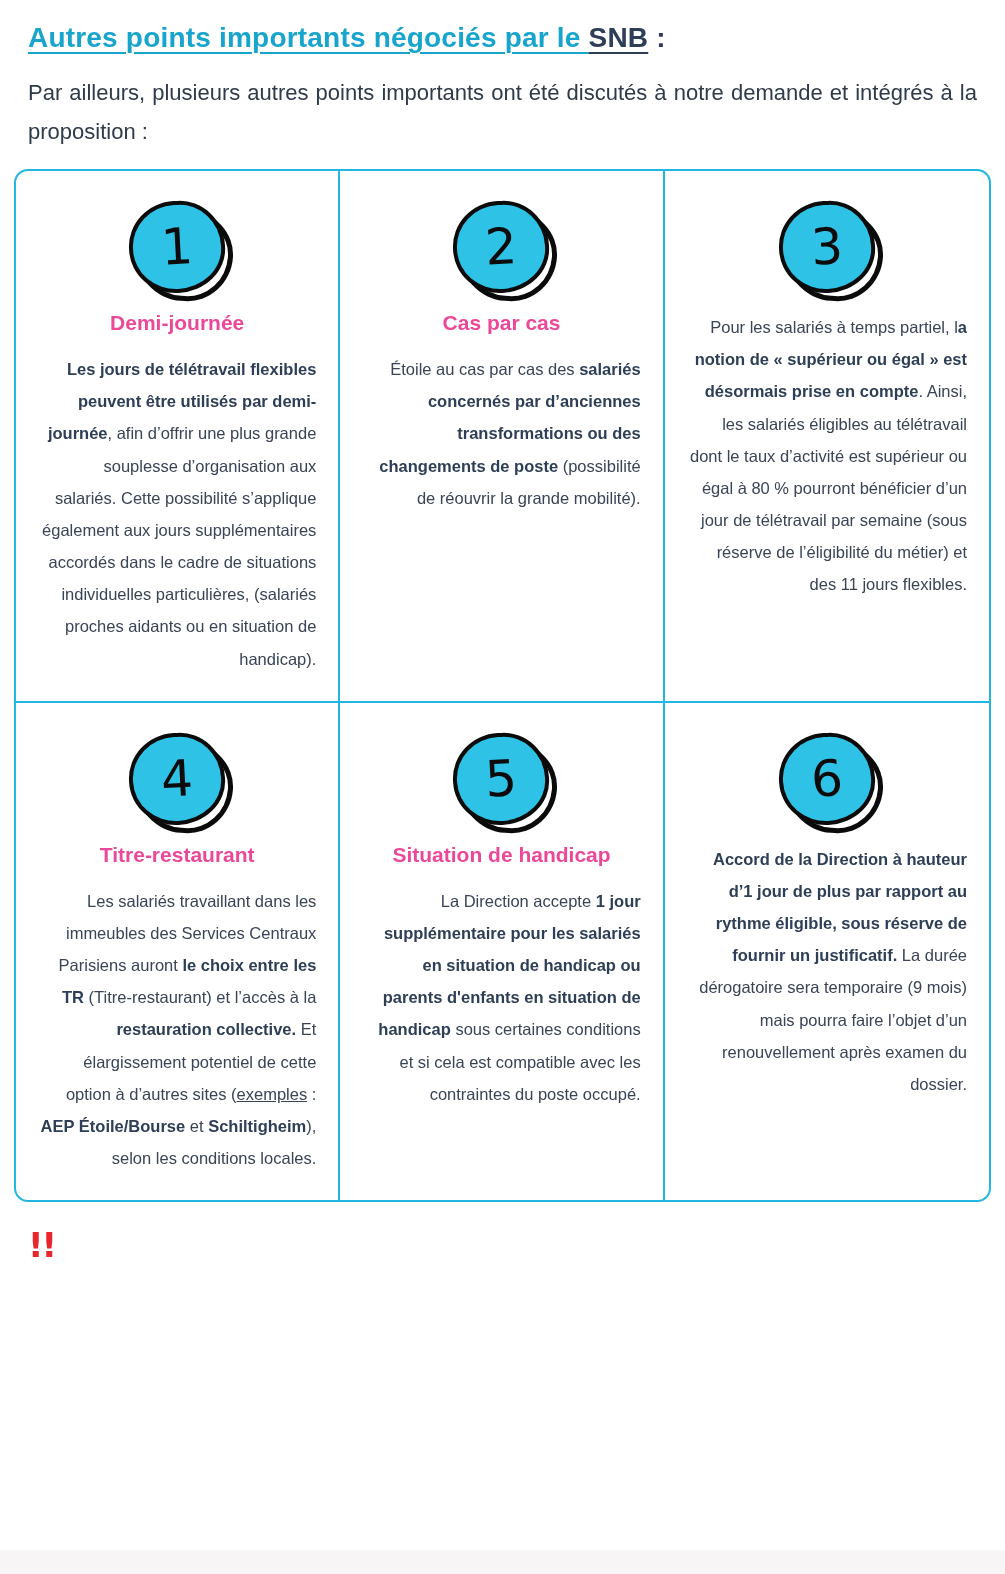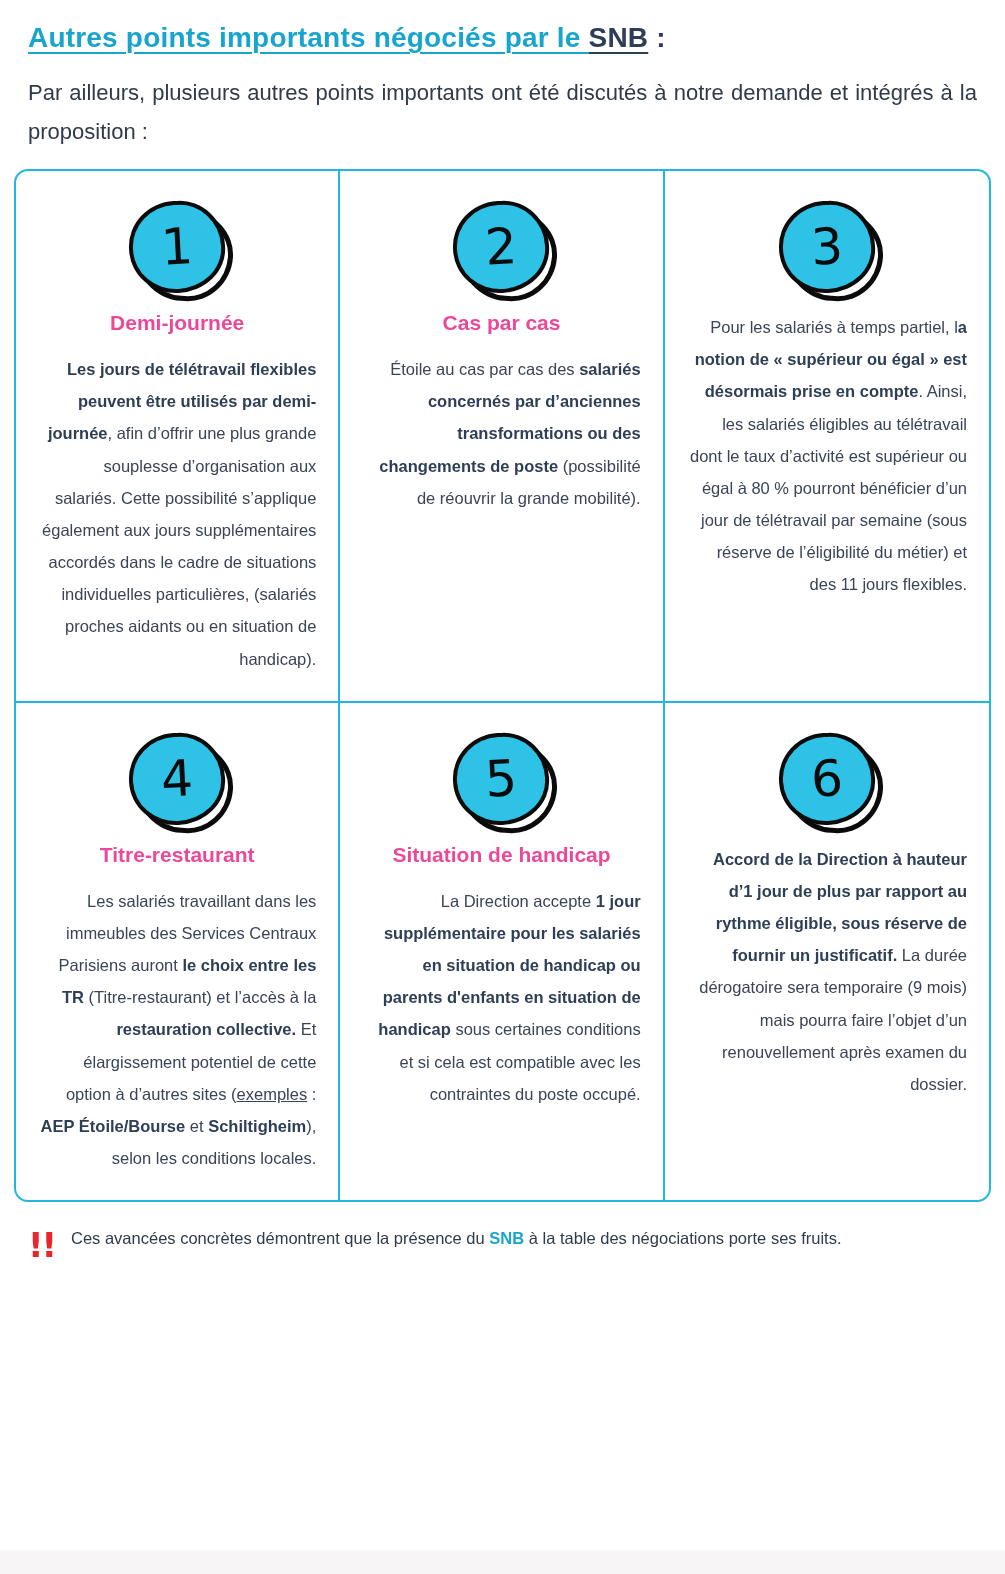--- a/index.html
+++ b/index.html
@@ -236,18 +236,15 @@
           <div class="num">6</div>
         </div>
       </div>
       <div class="card-body"><b>Accord de la Direction à hauteur d’1 jour de plus par rapport au rythme éligible, sous réserve de fournir un justificatif.</b><span> La durée dérogatoire sera temporaire (9 mois) mais pourra faire l’objet d’un renouvellement après examen du dossier.</span></div>
     </div>
 
   </div>
 
   <div class="footer">
     <div class="bang">!!</div>
-    <div class="footer-text">
-      <span>Ces avancées concrètes démontrent que la présence du </span><span class="snb">SNB</span><span> à la table des négociations porte ses fruits.</span>
-    </div>
   </div>
 
 </div>
 
 </body></html>

